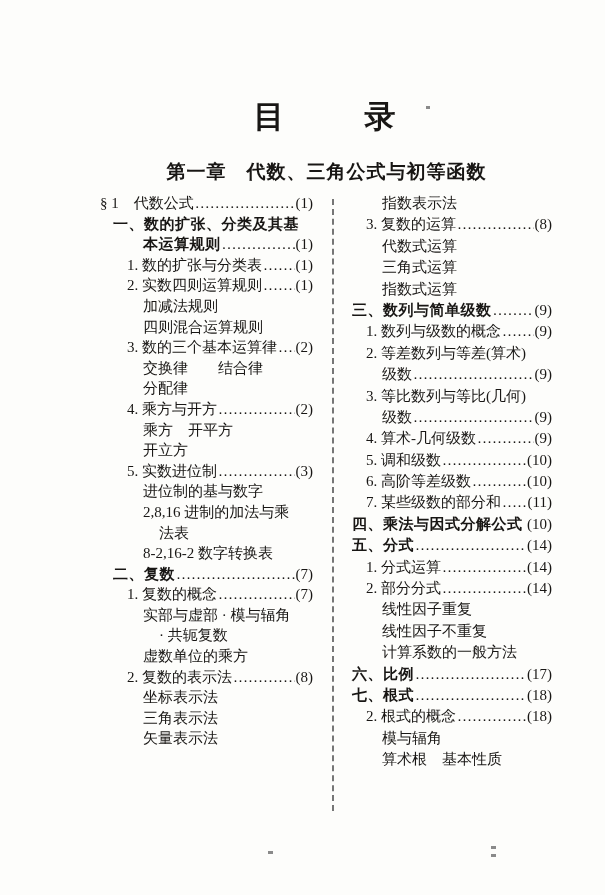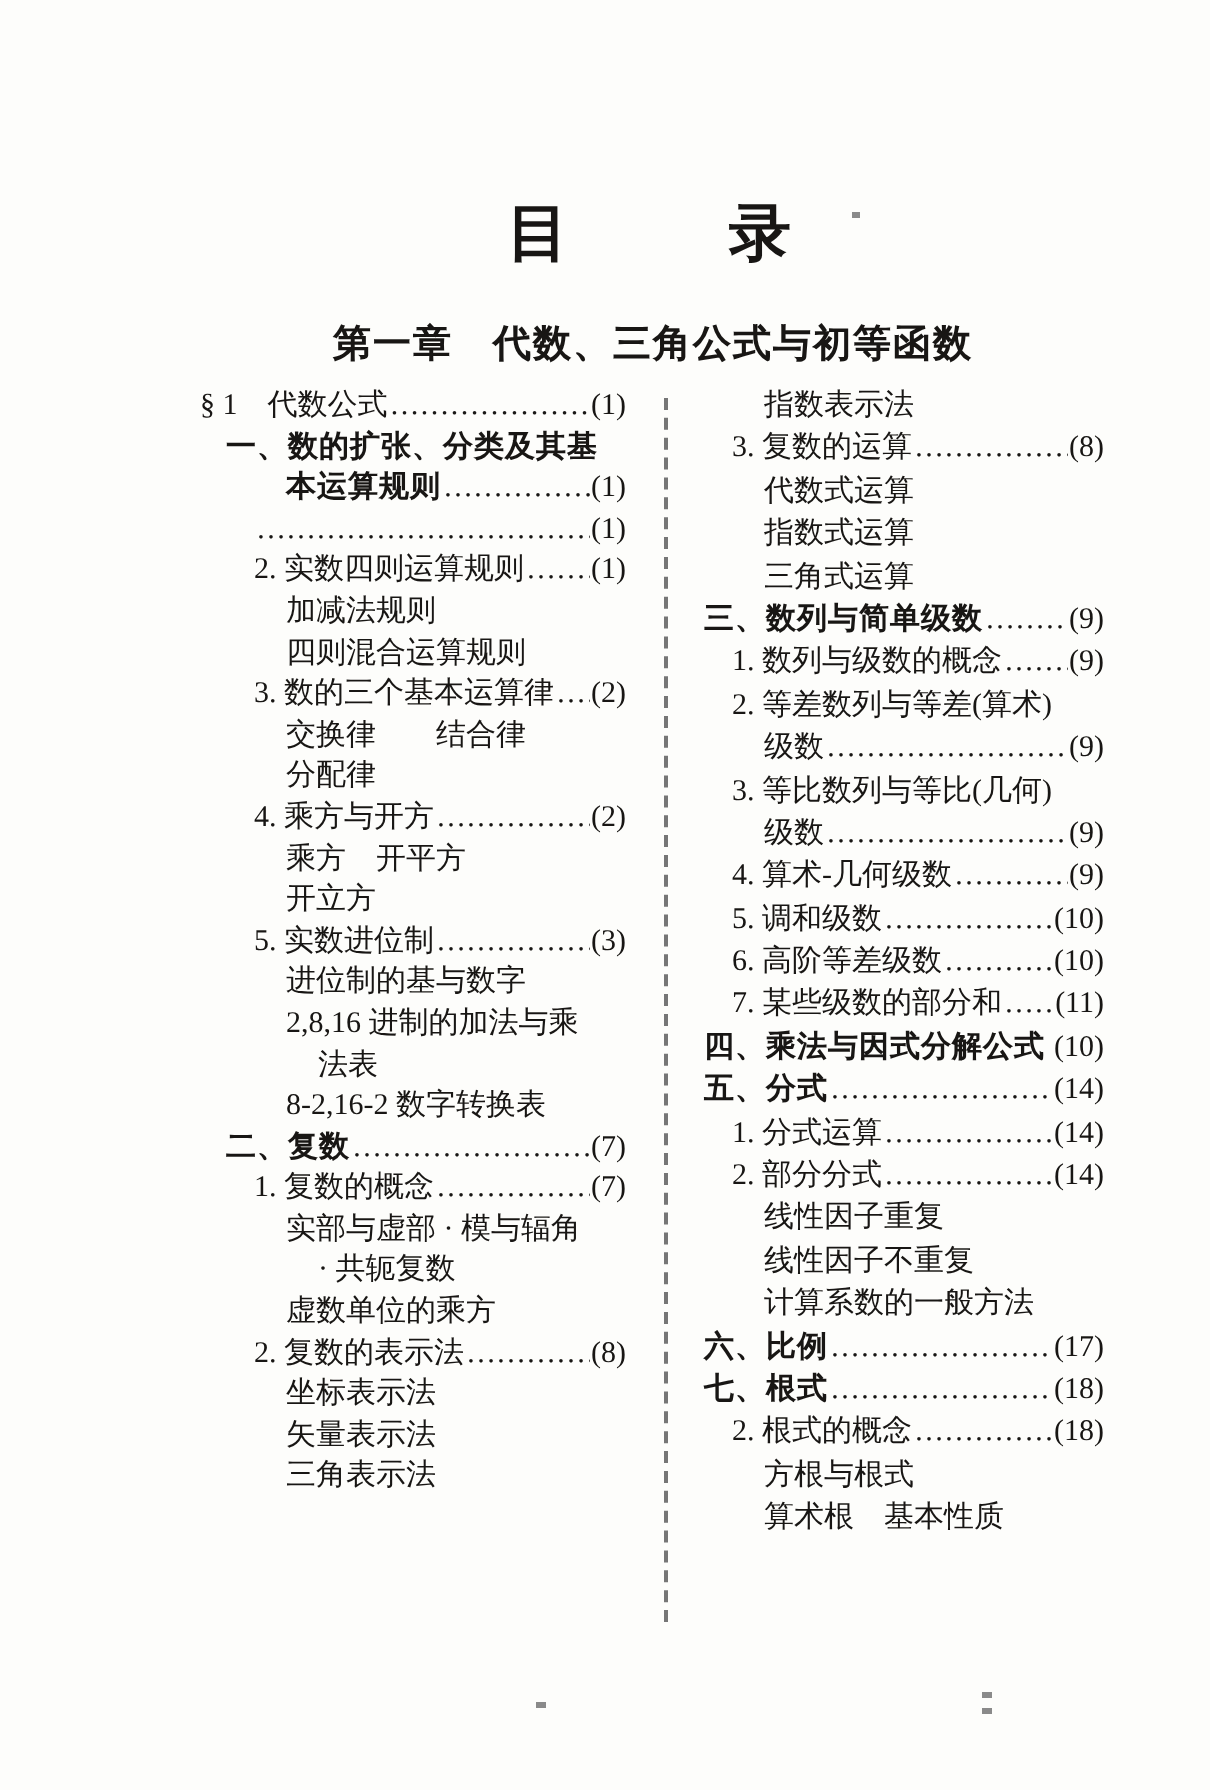--- a/index.html
+++ b/index.html
@@ -80,20 +80,21 @@
       </div>
       <div class="line i1 b">
         <span class="t">一、数的扩张、分类及其基</span>
       </div>
       <div class="line i3 b">
         <span class="t">本运算规则</span>
         <span class="dots">………………………………………………………………</span>
         <span class="pg">(1)</span>
       </div>
       <div class="line i2">
+        <span class="t">1. 数的扩张与分类表</span>
         <span class="dots">………………………………………………………………</span>
         <span class="pg">(1)</span>
       </div>
       <div class="line i2">
         <span class="t">2. 实数四则运算规则</span>
         <span class="dots">………………………………………………………………</span>
         <span class="pg">(1)</span>
       </div>
       <div class="line i3">
         <span class="t">加减法规则</span>
@@ -161,44 +162,44 @@
       </div>
       <div class="line i2">
         <span class="t">2. 复数的表示法</span>
         <span class="dots">………………………………………………………………</span>
         <span class="pg">(8)</span>
       </div>
       <div class="line i3">
         <span class="t">坐标表示法</span>
       </div>
       <div class="line i3">
+        <span class="t">三角表示法</span>
+      </div>
+      <div class="line i3">
         <span class="t">矢量表示法</span>
-      </div>
-      <div class="line i3">
-        <span class="t">三角表示法</span>
       </div>
     </div>
   <div class="divider"></div>
   <div class="col col-right" id="col-right">
       <div class="line i3">
         <span class="t">指数表示法</span>
       </div>
       <div class="line i2">
         <span class="t">3. 复数的运算</span>
         <span class="dots">………………………………………………………………</span>
         <span class="pg">(8)</span>
       </div>
       <div class="line i3">
         <span class="t">代数式运算</span>
       </div>
       <div class="line i3">
+        <span class="t">三角式运算</span>
+      </div>
+      <div class="line i3">
         <span class="t">指数式运算</span>
-      </div>
-      <div class="line i3">
-        <span class="t">三角式运算</span>
       </div>
       <div class="line i1 b">
         <span class="t">三、数列与简单级数</span>
         <span class="dots">………………………………………………………………</span>
         <span class="pg">(9)</span>
       </div>
       <div class="line i2">
         <span class="t">1. 数列与级数的概念</span>
         <span class="dots">………………………………………………………………</span>
         <span class="pg">(9)</span>
@@ -277,21 +278,21 @@
         <span class="t">七、根式</span>
         <span class="dots">………………………………………………………………</span>
         <span class="pg">(18)</span>
       </div>
       <div class="line i2">
         <span class="t">2. 根式的概念</span>
         <span class="dots">………………………………………………………………</span>
         <span class="pg">(18)</span>
       </div>
       <div class="line i3">
-        <span class="t">方根与根式</span>
+        <span class="t">模与辐角</span>
       </div>
       <div class="line i3">
         <span class="t">算术根　基本性质</span>
       </div>
     </div>
 
   <div class="speck s1"></div>
   <div class="speck s2"></div>
   <div class="speck s3"></div>
   <div class="speck s4"></div>

